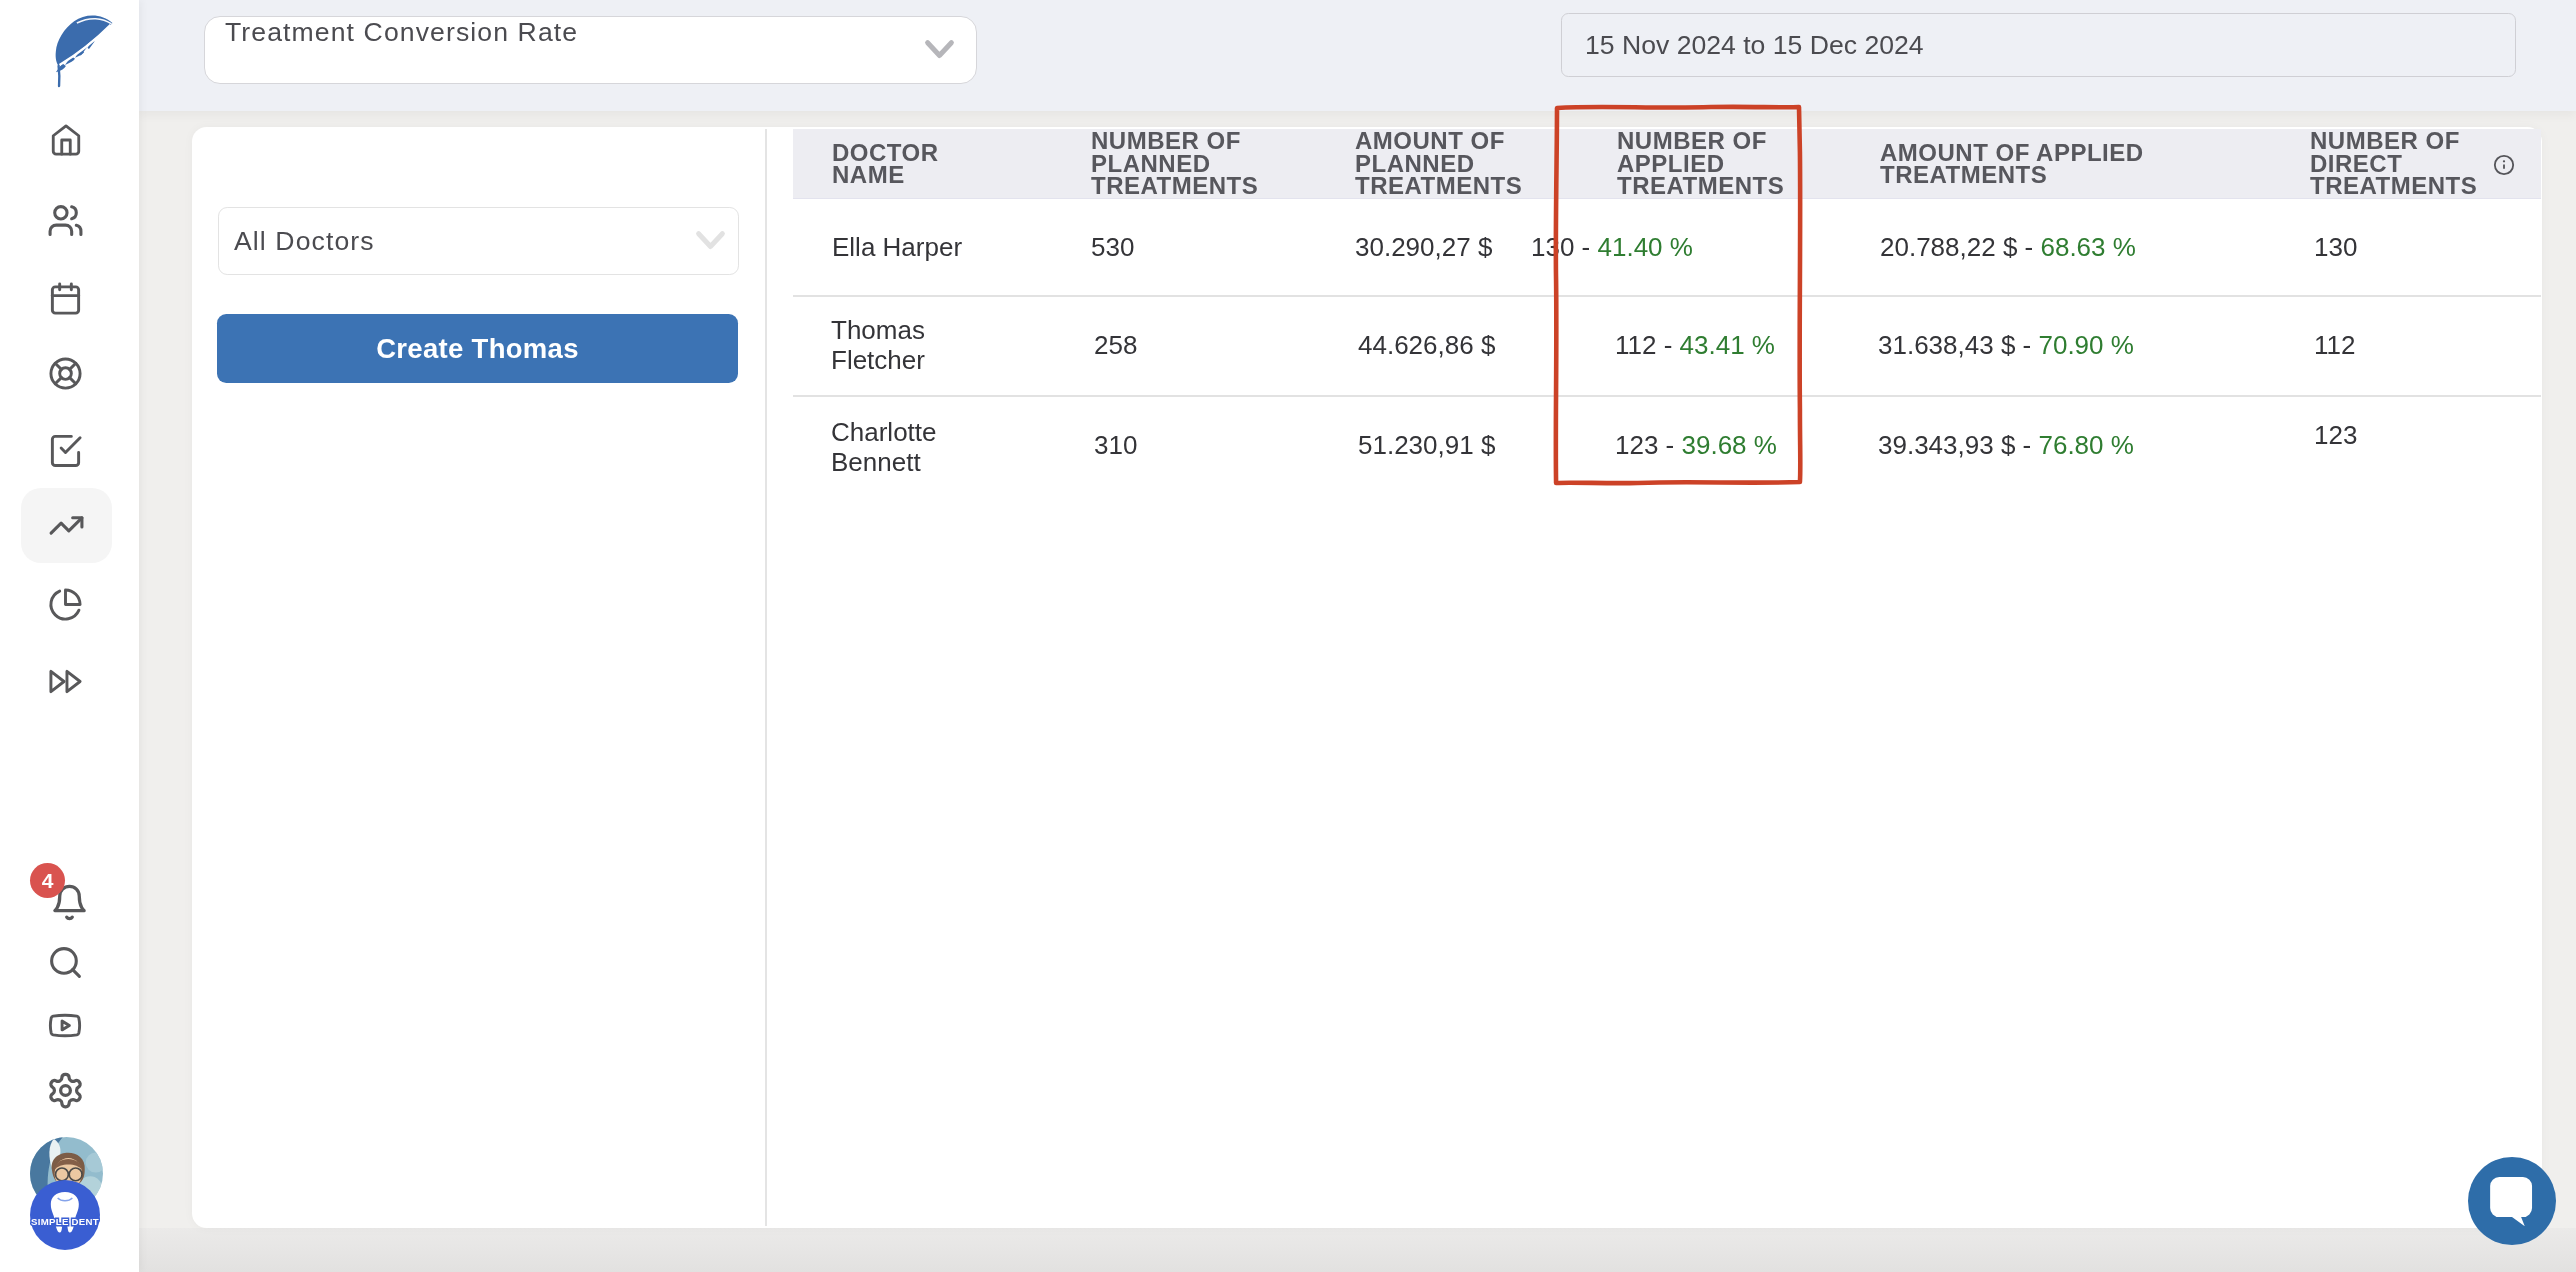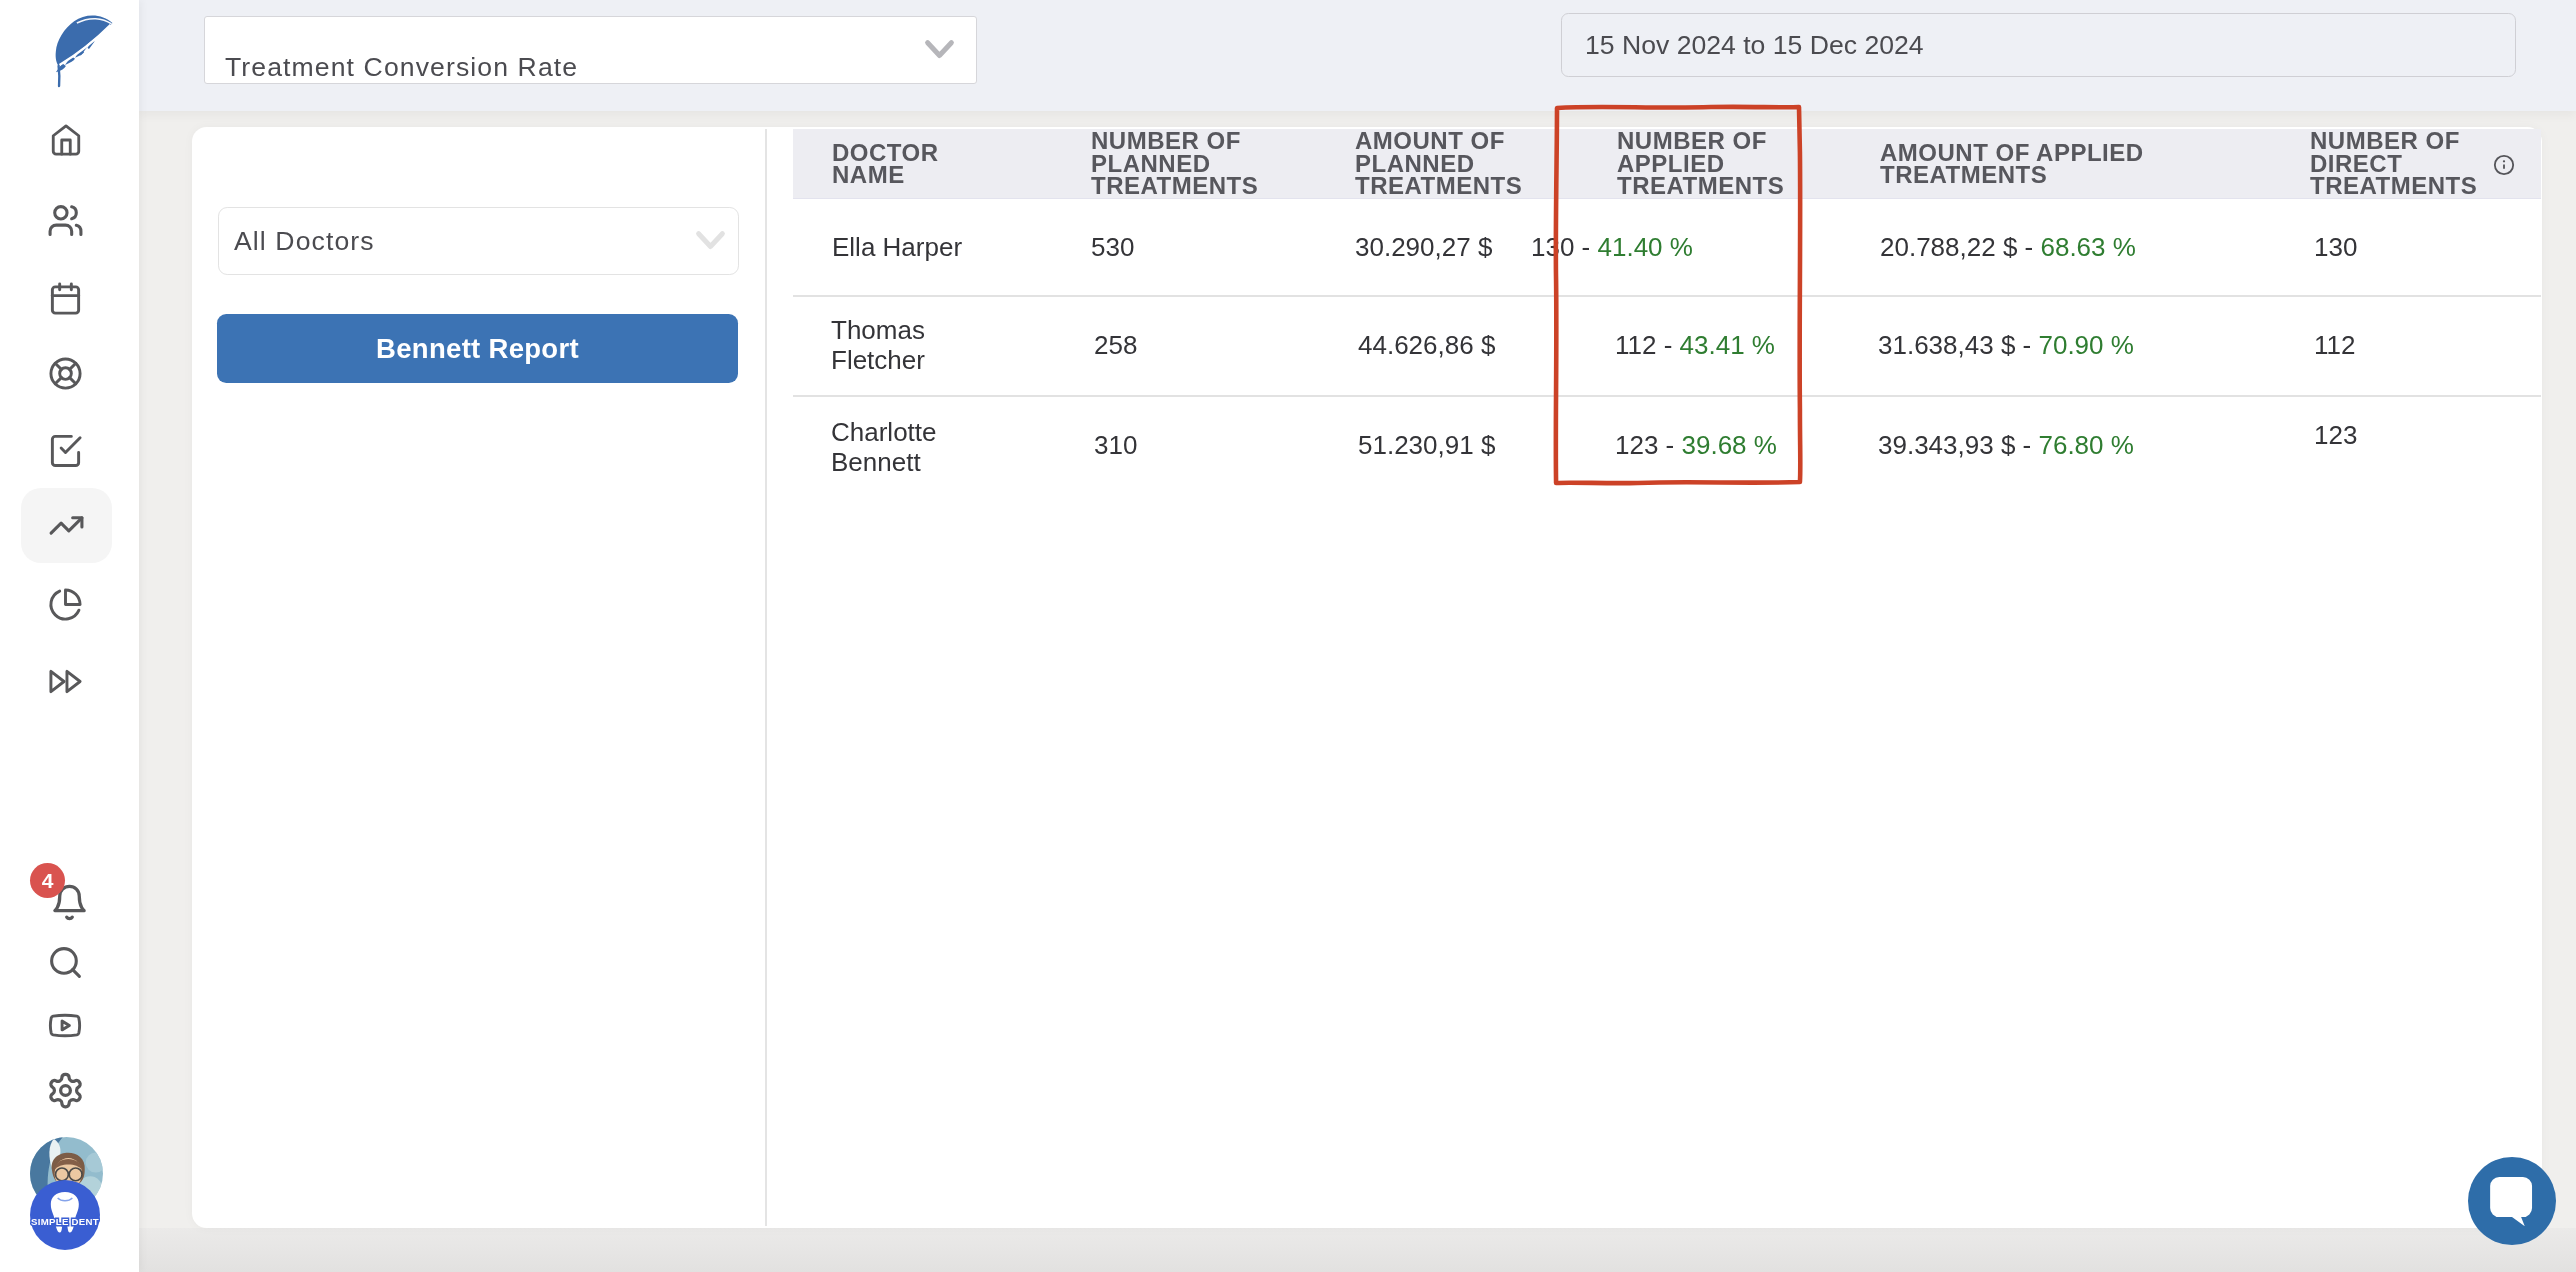--- a/index.html
+++ b/index.html
@@ -2,21 +2,21 @@
 <html style="font-size:14.7px"><head>
 <meta charset="utf-8">
 <style>
 *{margin:0;padding:0;box-sizing:border-box}
 html,body{width:2576px;height:1272px;overflow:hidden}
 body{position:relative;background:#f0efed;font-family:"Liberation Sans",sans-serif;-webkit-font-smoothing:antialiased}
 .abs{position:absolute}
 .topband{left:139px;top:0;width:2437px;height:111px;background:#eef0f5;box-shadow:0 4.6px 9.2px rgba(0,0,0,.04)}
 .card{left:192px;top:127px;width:2350px;height:1101px;background:#fff;border-radius:14.7px;box-shadow:0 0 11px rgba(0,0,0,.035)}
 .divider{left:765px;top:129px;width:1.8px;height:1097px;background:#e4e4e4}
-.dd1{left:204px;top:15.6px;width:773px;height:68px;background:#fff;border:1.8px solid #d6d6da;border-radius:3px;display:flex;align-items:flex-end}
+.dd1{left:204px;top:15.6px;width:773px;height:68px;background:#fff;border:1.8px solid #d6d6da;border-radius:16px;display:flex;align-items:flex-start}
 .dd1 span{margin-left:20px;font-size:26.6px;color:#4b4b50;letter-spacing:1.1px}
 .datebox{left:1561px;top:13px;width:955px;height:64px;border:1.8px solid #cfcfd4;border-radius:7.3px;display:flex;align-items:center}
 .datebox span{margin-left:23px;font-size:26.6px;color:#4b4b50}
 .sel{left:218px;top:207px;width:521px;height:68px;background:#fff;border:1.8px solid #e3e3e3;border-radius:9.2px;display:flex;align-items:center}
 .sel span{margin-left:15px;font-size:26.6px;color:#4b4b50;letter-spacing:1.1px}
 .btn{left:217px;top:314px;width:521px;height:69px;background:#3c73b4;border-radius:9.2px;display:flex;align-items:center;justify-content:center;font-size:27.5px;font-weight:bold;color:#fff;letter-spacing:0.3px}
 .thead{left:793px;top:129px;width:1748px;height:70px;background:#ededf2;border-bottom:1.8px solid #e3e3ee}
 .th{position:absolute;font-size:24px;line-height:22.5px;font-weight:bold;color:#57575d;letter-spacing:0.5px;top:129px;height:70px;display:flex;flex-direction:column;justify-content:center}
 .rowsep{height:1.8px;background:#e2e2e2;left:793px;width:1748px}
 .cell{position:absolute;font-size:26px;color:#343438;display:flex;align-items:center;height:37px}
@@ -46,21 +46,21 @@
 <div class="abs datebox">
     <span>15 Nov 2024 to 15 Dec 2024</span>
   </div>
 
 <div class="abs sel">
     <span>All Doctors</span>
   </div>
 <svg class="abs" style="left:695px;top:229px" width="31" height="24" viewBox="0 0 34 26">
     <path d="M4 5 L17 19 L30 5" fill="none" stroke="#e2e2e2" stroke-width="5.5" stroke-linecap="round" stroke-linejoin="round"></path>
   </svg>
-<div class="abs btn">Bennett Report</div>
+<div class="abs btn">Create Thomas</div>
 
 <div class="abs thead"></div>
 <div class="th" style="left:832px">DOCTOR<br>NAME</div>
 <div class="th" style="left:1091px">NUMBER OF<br>PLANNED<br>TREATMENTS</div>
 <div class="th" style="left:1355px">AMOUNT OF<br>PLANNED<br>TREATMENTS</div>
 <div class="th" style="left:1617px">NUMBER OF<br>APPLIED<br>TREATMENTS</div>
 <div class="th" style="left:1880px">AMOUNT OF APPLIED<br>TREATMENTS</div>
 <div class="th" style="left:2310px">NUMBER OF<br>DIRECT<br>TREATMENTS</div>
 <svg class="abs" style="left:2493px;top:154px" width="22" height="22" viewBox="0 0 24 24" fill="none" stroke="#55555a" stroke-width="2">
     <circle cx="12" cy="12" r="10"></circle>

